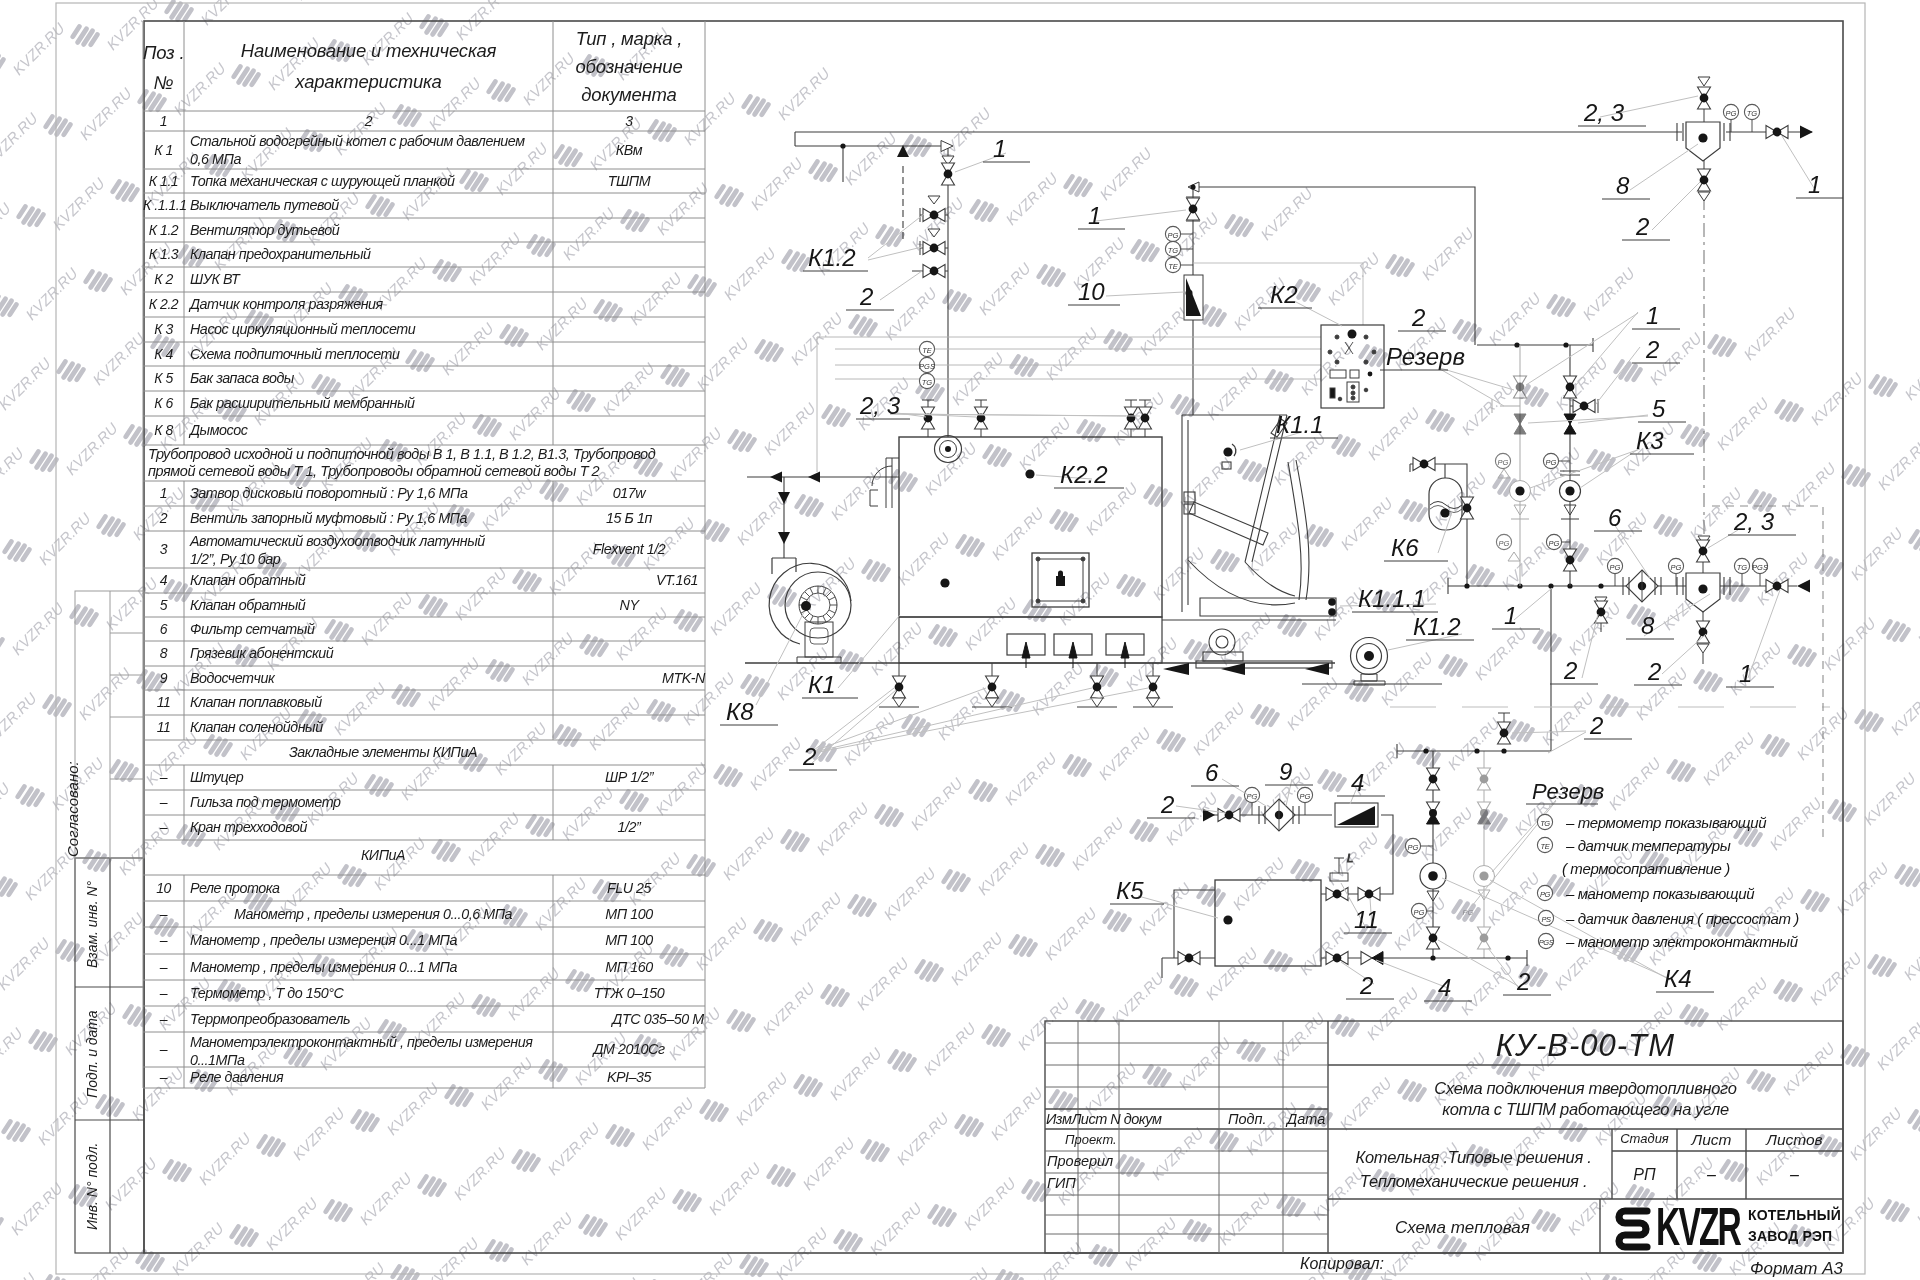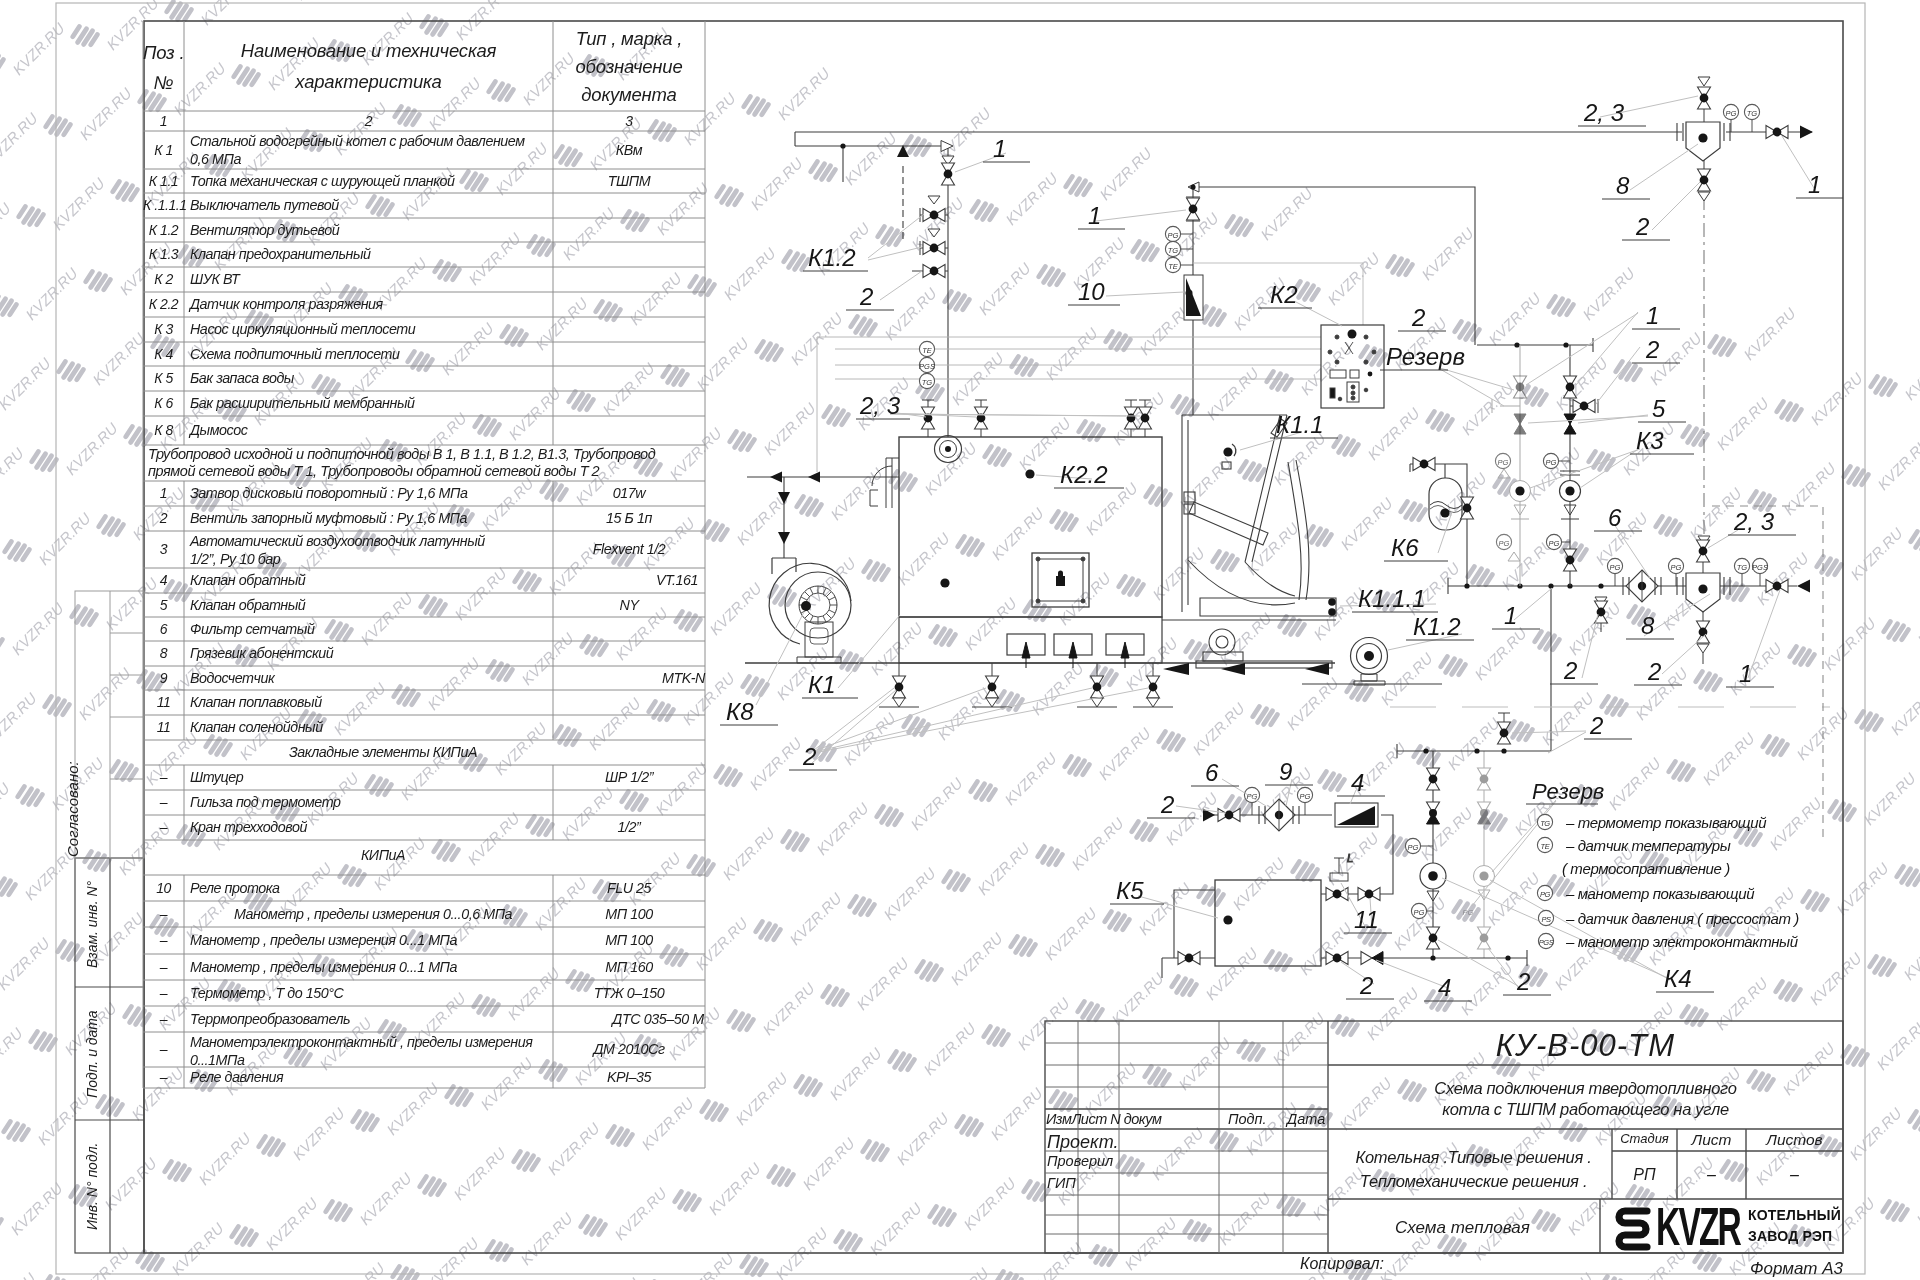--- a/index.html
+++ b/index.html
@@ -1855,21 +1855,21 @@
 <div class="t" style="left:1746px;top:1131px;width:97px;text-align:center;font-size:15.5px;">Листов</div>
 <div class="t" style="left:1612px;top:1166px;width:65px;text-align:center;font-size:16px;">РП</div>
 <div class="t" style="left:1677px;top:1166px;width:69px;text-align:center;font-size:16px;">–</div>
 <div class="t" style="left:1746px;top:1166px;width:97px;text-align:center;font-size:16px;">–</div>
 
 <div class="t" style="left:1395px;top:1218px;font-size:17px;">Схема тепловая</div>
 
 <div class="t" style="left:1046px;top:1111px;font-size:14.5px;letter-spacing:-0.5px;">ИзмЛист N докум</div>
 <div class="t" style="left:1228px;top:1111px;font-size:14.5px;">Подп.</div>
 <div class="t" style="left:1287px;top:1111px;font-size:14.5px;">Дата</div>
-<div class="t" style="left:1047px;top:1132px;font-size:18px;">Проект.</div>
+<div class="t" style="left:1047px;top:1132px;font-size:13px;padding-left:18px;">Проект.</div>
 <div class="t" style="left:1047px;top:1153px;font-size:14.5px;">Проверил</div>
 <div class="t" style="left:1047px;top:1175px;font-size:14.5px;">ГИП</div>
 
 <div class="t" style="left:1748px;top:1207px;font-size:14px;font-style:normal;font-weight:bold;letter-spacing:0.2px;color:#111;">КОТЕЛЬНЫЙ</div>
 <div class="t" style="left:1748px;top:1228px;font-size:14px;font-style:normal;font-weight:bold;letter-spacing:0.2px;color:#111;">ЗАВОД РЭП</div>
 
 <div class="t" style="left:1300px;top:1255px;font-size:16px;">Копировал:</div>
 <div class="t" style="left:1750px;top:1259px;font-size:17px;">Формат А3</div>
 </div>
 

